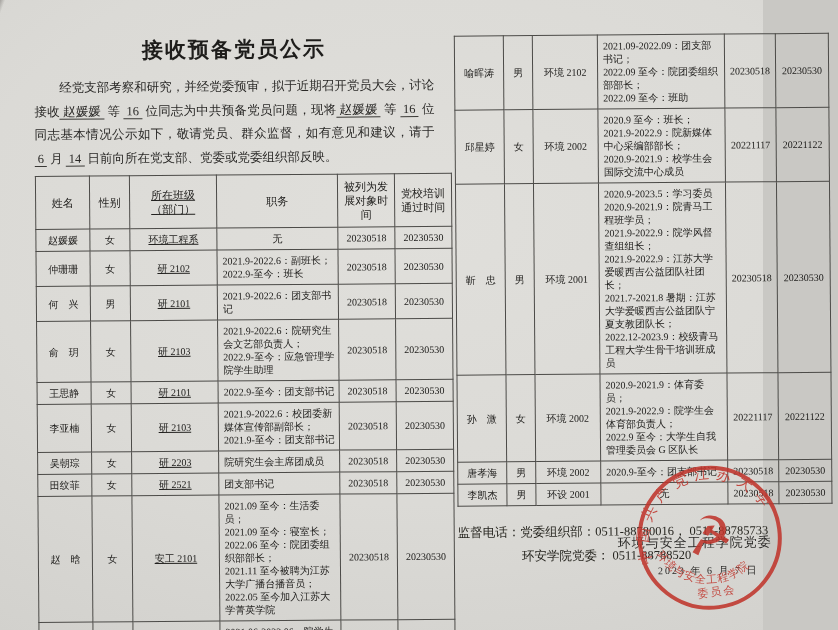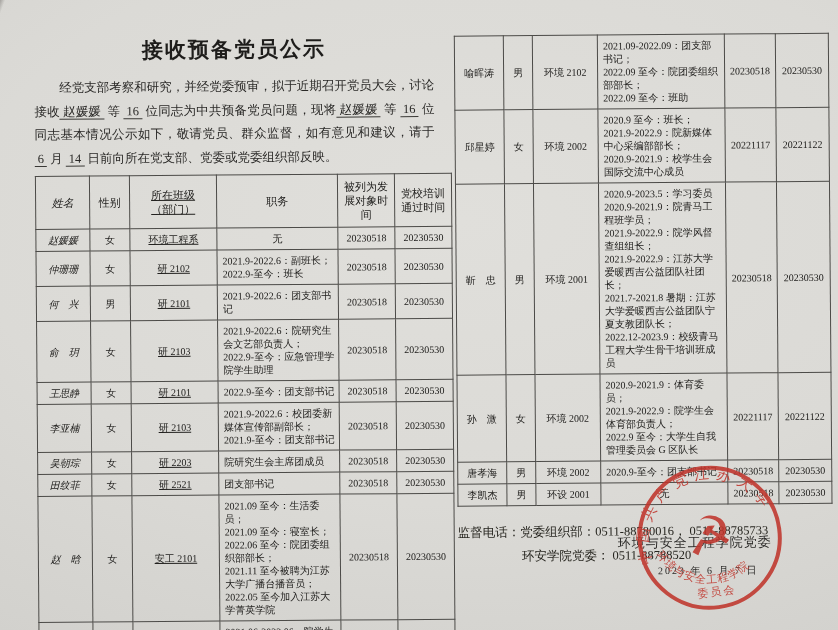--- a/index.html
+++ b/index.html
@@ -3,21 +3,21 @@
 <meta charset="utf-8">
 <style>
   html,body{margin:0;padding:0;}
   body{
     width:838px;height:630px;overflow:hidden;
     background:#c9c8c4;
     font-family:"Liberation Serif","DejaVu Serif",serif;
     color:#262523;
   }
   .photo{
-    position:relative;width:838px;height:630px;
+    position:relative;width:763px;height:630px;
     background:
       linear-gradient(110deg, rgba(120,118,114,.55) 0px, rgba(120,118,114,0) 5px),
       radial-gradient(130% 100% at 55% 35%, #e0dfdb 0%, #dbdad6 45%, #d2d1cd 78%, #c6c5c1 100%);
   }
   .page{
     position:absolute;left:0;top:0;width:838px;height:630px;
     transform:rotate(-0.45deg);
   }
   
   .leftcol{position:absolute;left:36px;top:34px;width:400px;}
@@ -35,21 +35,21 @@
   table{border-collapse:collapse;table-layout:fixed;width:100%;}
   th,td{
     border:1px solid #4c4b48;
     font-size:10px;line-height:13px;
     padding:4px 2px;text-align:center;vertical-align:middle;
     color:#22211f;white-space:pre-line;word-break:break-all;
     overflow:hidden;
   }
   th{font-weight:normal;font-size:11px;line-height:14px;padding:5px 1px;}
   td.duty{text-align:left;padding-left:5px;padding-right:3px;}
-  .ltable .c0{width:51px;font-style:italic;} .ltable .c1{width:37px;margin-top:24px;} .ltable .c2{width:84px;text-decoration:underline;}
+  .ltable .c0{width:51px;} .ltable .c1{width:37px;margin-top:24px;} .ltable .c2{width:84px;text-decoration:underline;}
   .ltable .c3{width:118px;} .ltable .c4{width:54px;margin-top:45px;} .ltable .c5{width:54px;font-family:Liberation Serif, serif;}
   .rtable .c0{width:44px;} .rtable .c1{width:24px;} .rtable .c2{width:60px;}
   .rtable .c3{width:118px;} .rtable .c4{width:46px;} .rtable .c5{width:48px;}
   
   .rightcol{position:absolute;left:456px;top:36px;width:344px;}
   .phones{margin-top:14px;font-size:12.5px;line-height:24px;color:#26251f;}
   .phones .l2{padding-left:64px;}
   
   .sig{position:absolute;left:456px;top:518px;width:344px;height:110px;}
   .sig-org{position:absolute;left:160px;top:18px;font-size:13px;letter-spacing:1px;color:#2a2927;}

